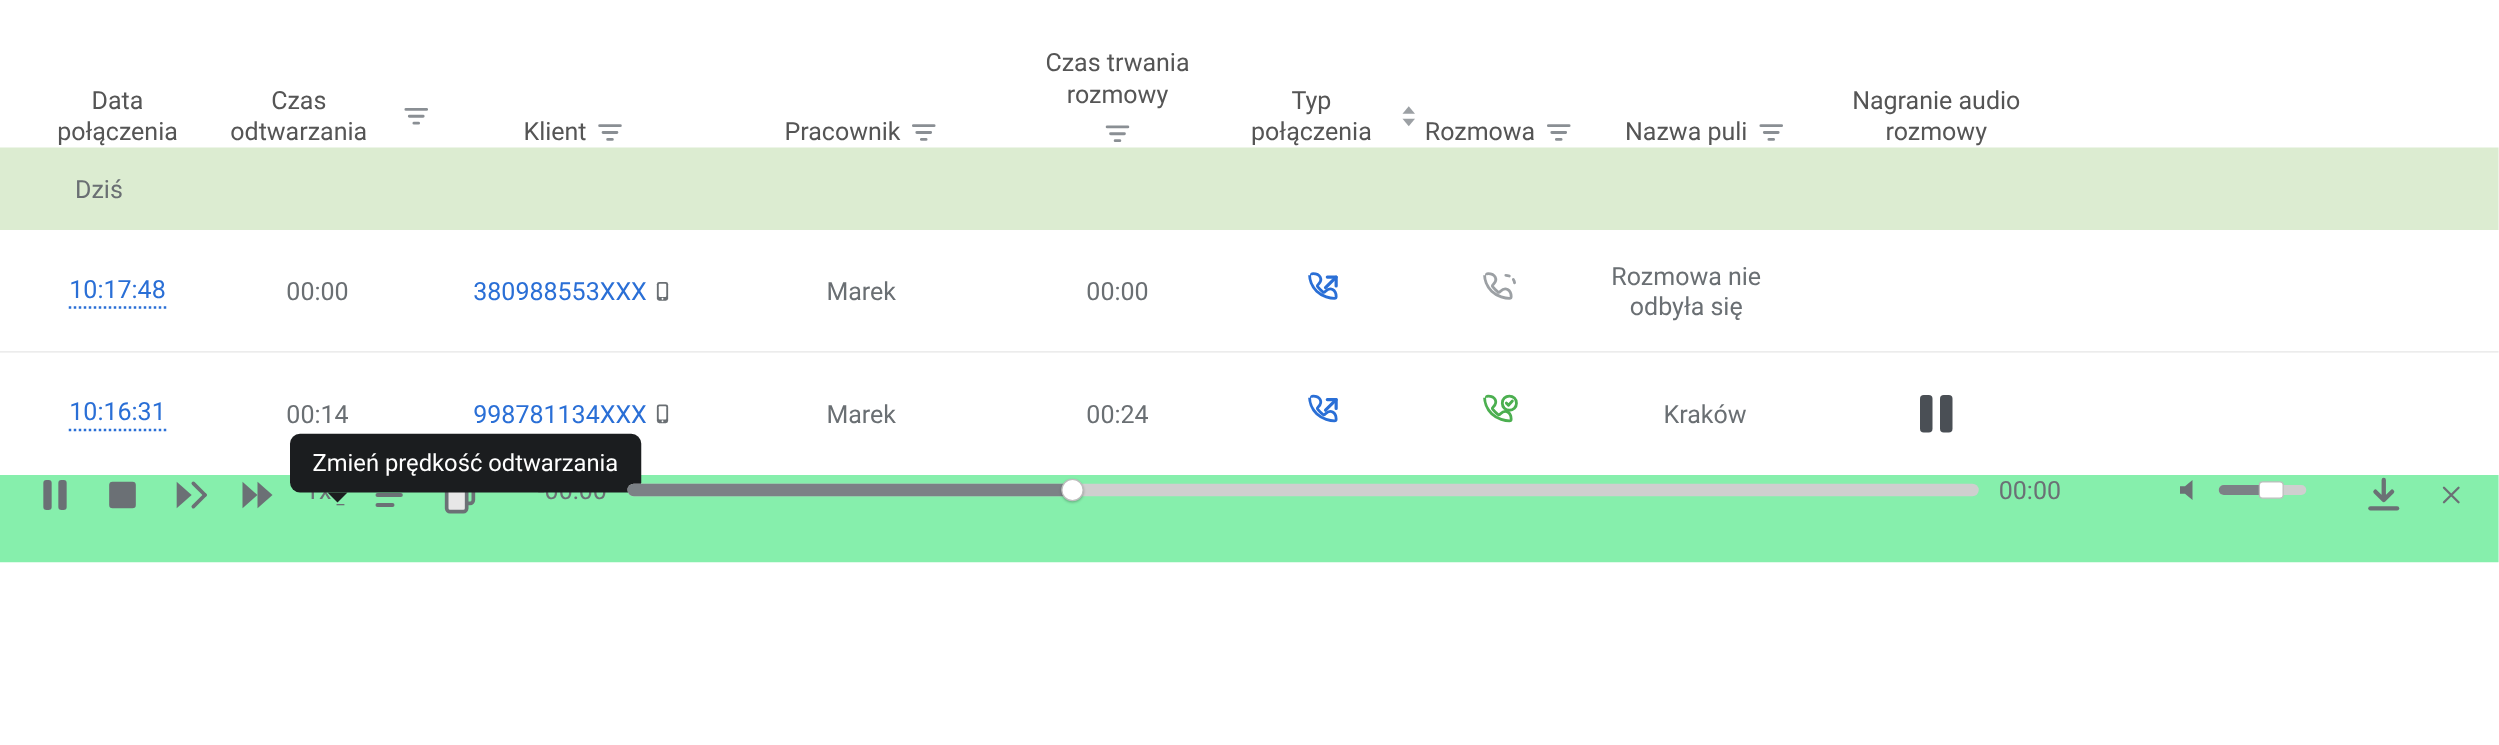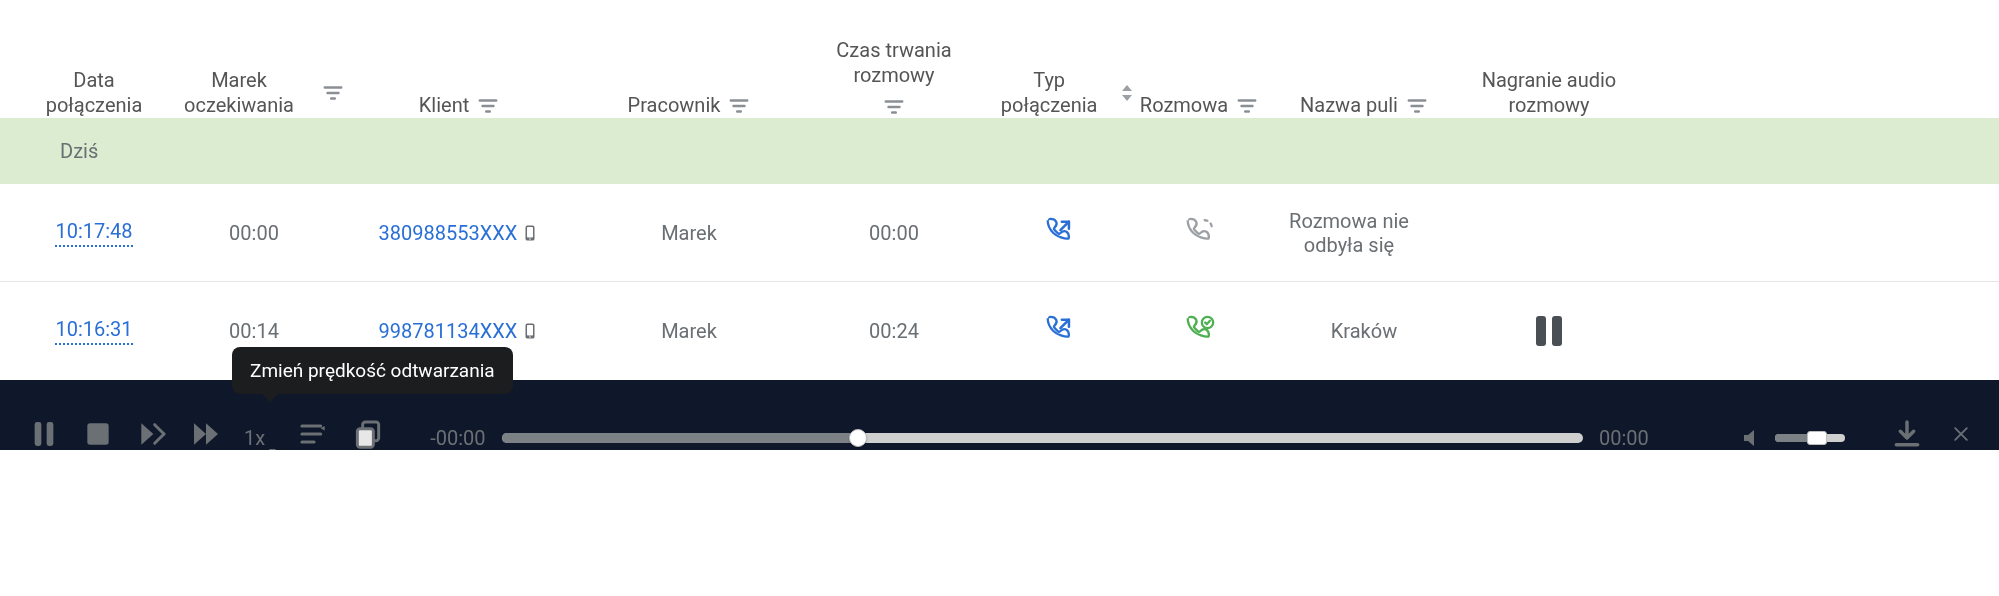--- a/index.html
+++ b/index.html
@@ -40,21 +40,21 @@
   .mob-icon { width: 18px; height: 24px; }
   .mob-icon svg { width: 100%; height: 100%; display: block; }
 
   .call-icon { width: 34px; height: 34px; }
   .call-icon svg { width: 100%; height: 100%; display: block; }
 
   .pause-icon { display: inline-flex; gap: 6px; cursor: pointer; }
   .pause-icon span { display: block; width: 10px; height: 30px; background: #4a4f55; border-radius: 3px; }
 
   
-  .player { position: relative; height: 70px; background: #0f172a; display: flex; align-items: flex-end; padding: 0 28px; gap: 22px; }
+  .player { position: relative; height: 70px; background: #86efac; display: flex; align-items: flex-start; padding: 0 28px; gap: 22px; }
   .pbtn { display: flex; align-items: center; justify-content: center; width: 32px; height: 32px; color: #6b7075; cursor: pointer; }
   .pbtn svg { width: 100%; height: 100%; display: block; }
   .speed { display: flex; align-items: baseline; gap: 4px; color: #6b7075; cursor: pointer; }
   .speed .sub { font-size: 14px; position: relative; top: 4px; }
 
   .prog-wrap { flex: 1; display: flex; align-items: center; gap: 16px; }
   .prog-time-l { width: 80px; text-align: right; color: #6b7075; }
   .prog-time-r { width: 80px; text-align: left; color: #6b7075; }
   .prog { position: relative; flex: 1; height: 10px; background: #cfcfcf; border-radius: 6px; cursor: pointer; }
   .prog .fill { position: absolute; left: 0; top: 0; bottom: 0; width: 33%; background: #7c8186; border-radius: 6px; }
@@ -74,21 +74,21 @@
 </head>
 <body>
 
 <div class="wrap">
 
   <div class="thead">
     <div class="th c0">
       <span class="lbl">Data połączenia</span>
     </div>
     <div class="th c1">
-      <span class="lbl">Marek oczekiwania</span>
+      <span class="lbl">Czas odtwarzania</span>
       <span class="filter-icon">
         <svg viewBox="0 0 24 24">
             <path d="M3 6h18M6 12h12M10 18h4" stroke="currentColor" stroke-width="2.6" stroke-linecap="round" fill="none"></path>
           </svg>
       </span>
     </div>
     <div class="th c2">
       <span class="lbl">Klient</span>
       <span class="filter-icon">
         <svg viewBox="0 0 24 24">

